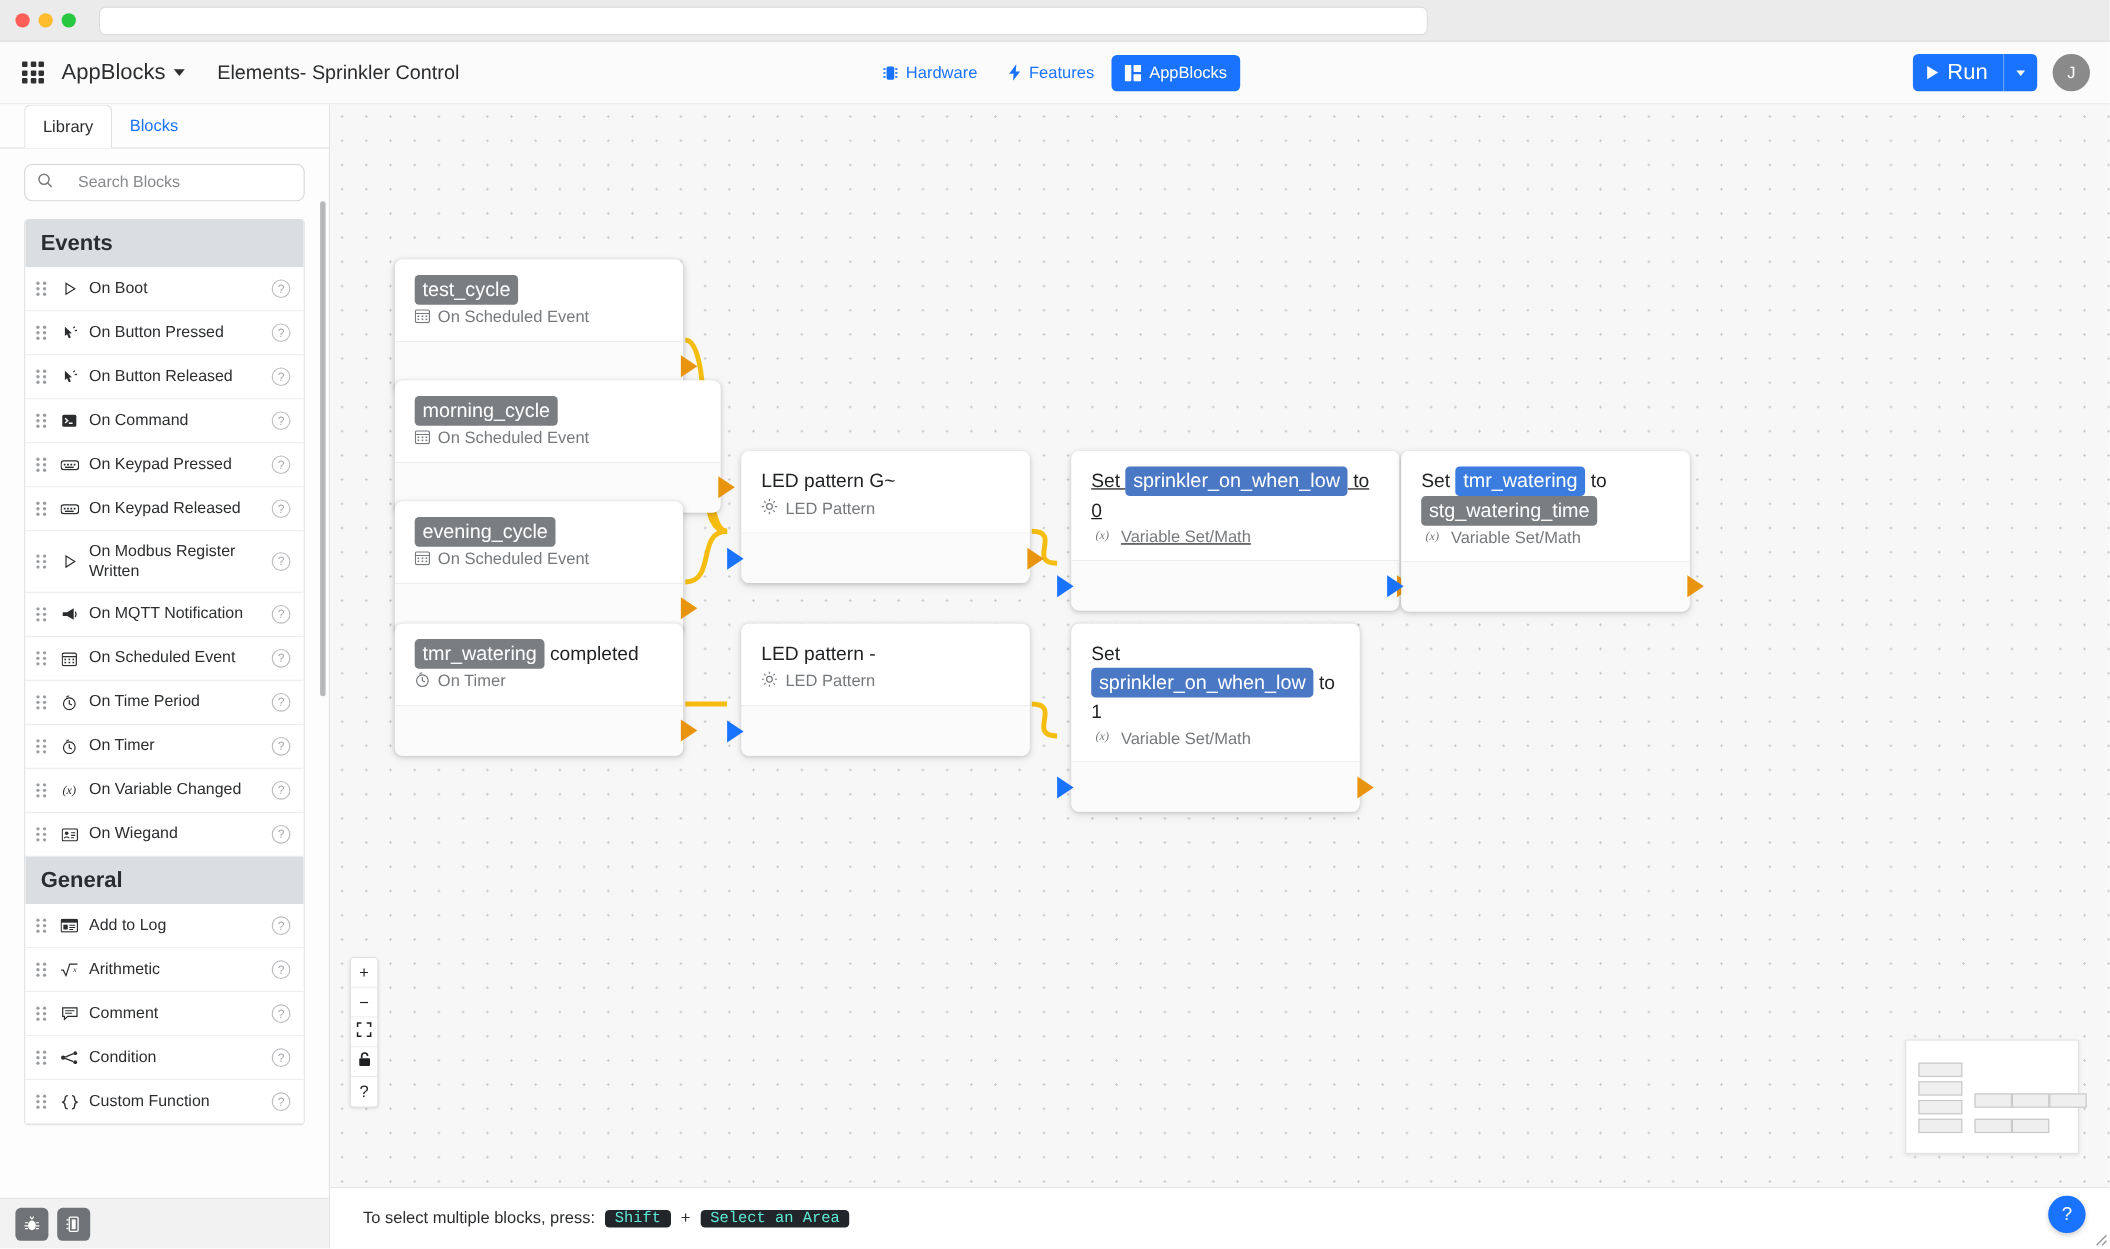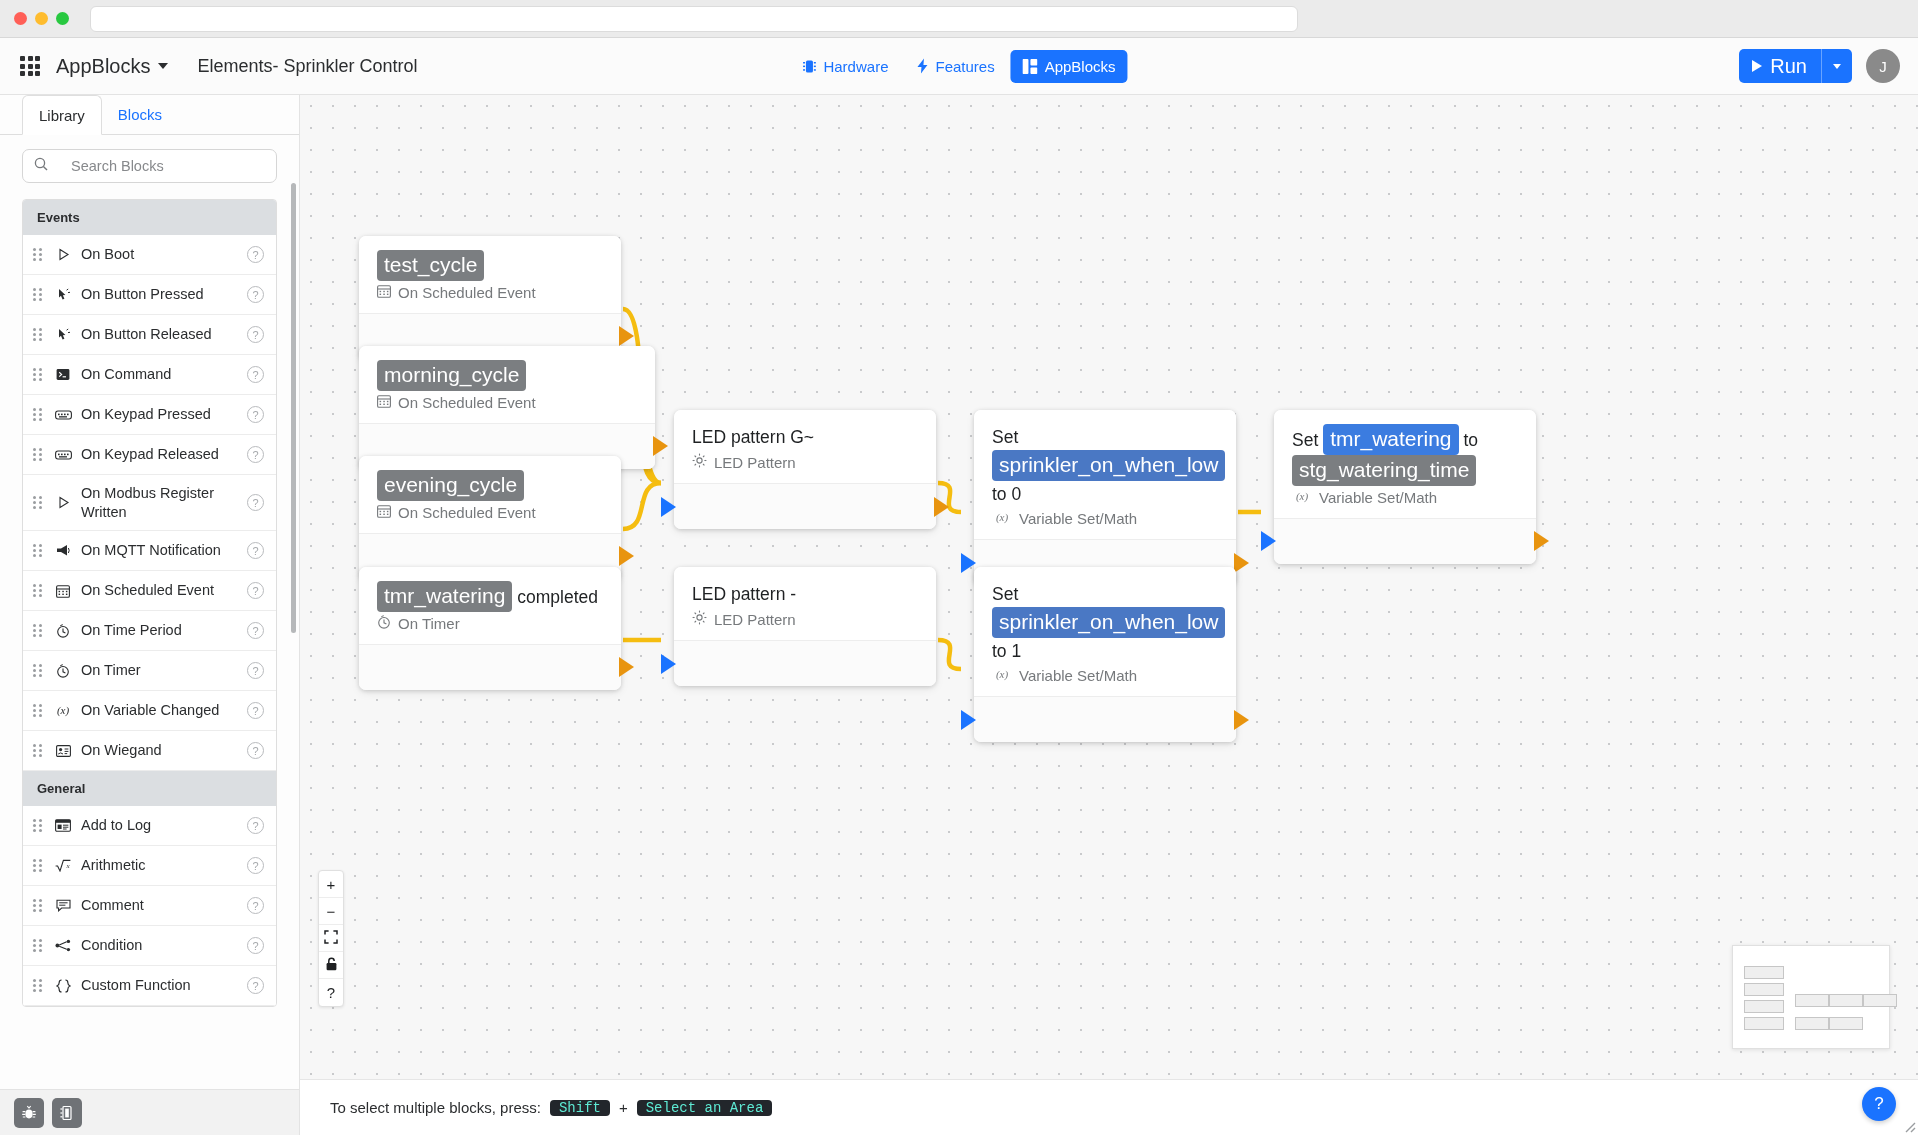--- a/index.html
+++ b/index.html
@@ -132,21 +132,21 @@
     border: 0; outline: 0; font-size: 14.5px; color: #5d6063;
     background: transparent; width: 100%;
     font-family: "Liberation Sans", sans-serif;
   }
   .search-wrap input::placeholder { color: #87898c; }
   .blocklist {
     border: 1px solid #dedede; border-radius: 4px; overflow: hidden;
     background: #fff;
   }
   .cat-head {
-    background: #dbdee1; font-size: 13px; font-weight: bold;
+    background: #dbdee1; font-size: 20px; font-weight: bold;
     color: #2b2d2f; padding: 10px 14px;
   }
   .blk-row {
     display: flex; align-items: center; gap: 0;
     border-bottom: 1px solid #ececec; padding: 9px 12px 9px 10px;
     cursor: grab; min-height: 40px; background: #fff;
   }
   .drag-dots {
     width: 10px; height: 14px; flex: 0 0 10px;
     display: grid; grid-template-columns: 1fr 1fr; grid-template-rows: repeat(3,1fr);
@@ -193,21 +193,21 @@
     box-shadow: 0 1px 4px rgba(0,0,0,.16), 0 3px 10px rgba(0,0,0,.07);
     cursor: pointer;
   }
   .node-head { padding: 14px 18px 12px 18px; background: #fff; border-radius: 7px 7px 0 0; }
   .node-title {
     font-size: 17.5px; color: #1f2123; line-height: 1.5;
     margin-bottom: 3px;
   }
   .chip {
     display: inline-block; padding: 1px 7px; border-radius: 4px;
-    color: #fff; font-size: 21px; line-height: 1.38;
+    color: #fff; font-size: 18px; line-height: 1.38;
   }
   .chip.grey { background: #7b7e81; }
   .chip.blue { background: #4a78c4; }
   .chip.blue-b { background: #3b7ce0; }
   .node-sub {
     font-size: 15px; color: #76797c; display: flex; align-items: center; gap: 7px;
   }
   .node-foot {
     height: 46px; border-top: 1px solid #ededed; border-radius: 0 0 7px 7px;
     background: #fbfbfb; position: relative;
@@ -876,21 +876,21 @@
                       <line x1="4" y1="11" x2="2.6" y2="12.4"></line>
                     </g>
                   </svg></span>
                 <span>LED Pattern</span>
               </div>
             </div>
             <div class="node-foot">
               <span class="port in"></span>
             </div>
           </div>
-          <div class="node" style="left: 674px; top: 315px; width: 262px;">
+          <div class="node" style="left: 674px; top: 315px; width: 298px; text-decoration: underline;">
             <div class="node-head">
               <div class="node-title"><span>Set </span><span class="chip blue">sprinkler_on_when_low</span><span> to 0</span></div>
               <div class="node-sub">
                 <span><svg width="20" height="13" viewBox="0 0 20 13">
                     <text x="10" y="10" font-size="11" font-family="Liberation Serif, serif" font-style="italic" text-anchor="middle" fill="#76797c">(x)</text>
                   </svg></span>
                 <span>Variable Set/Math</span>
               </div>
             </div>
             <div class="node-foot">

